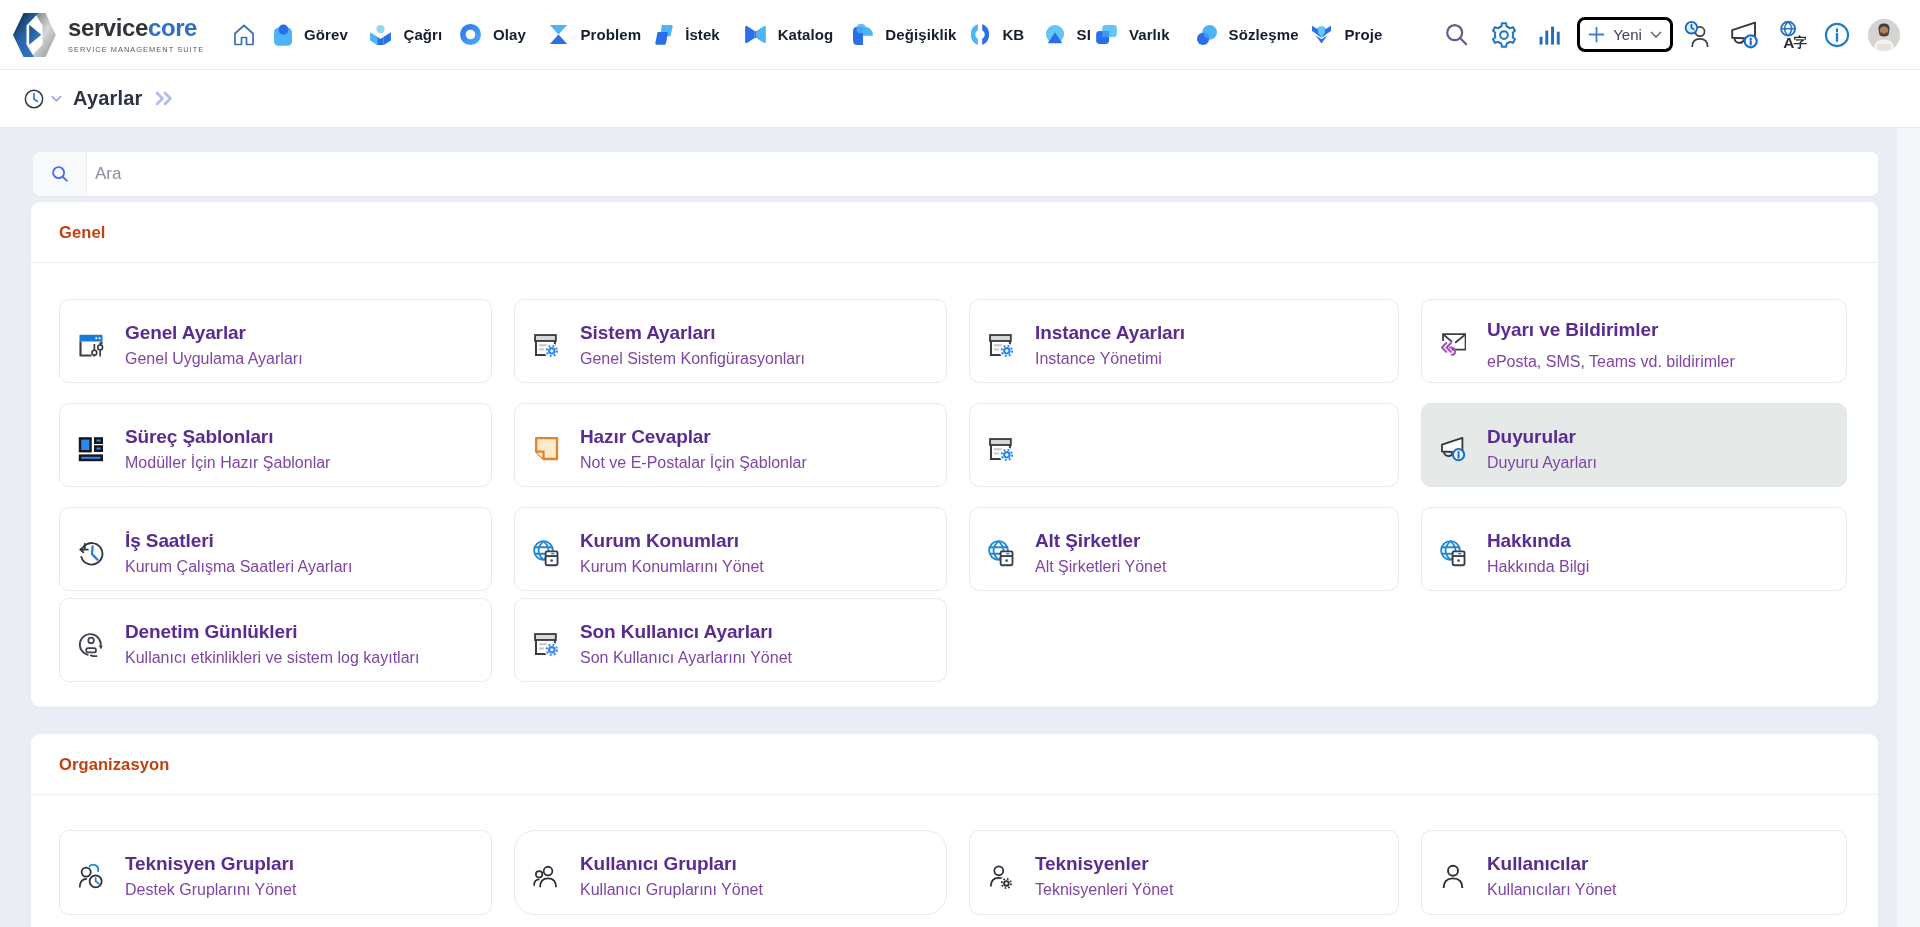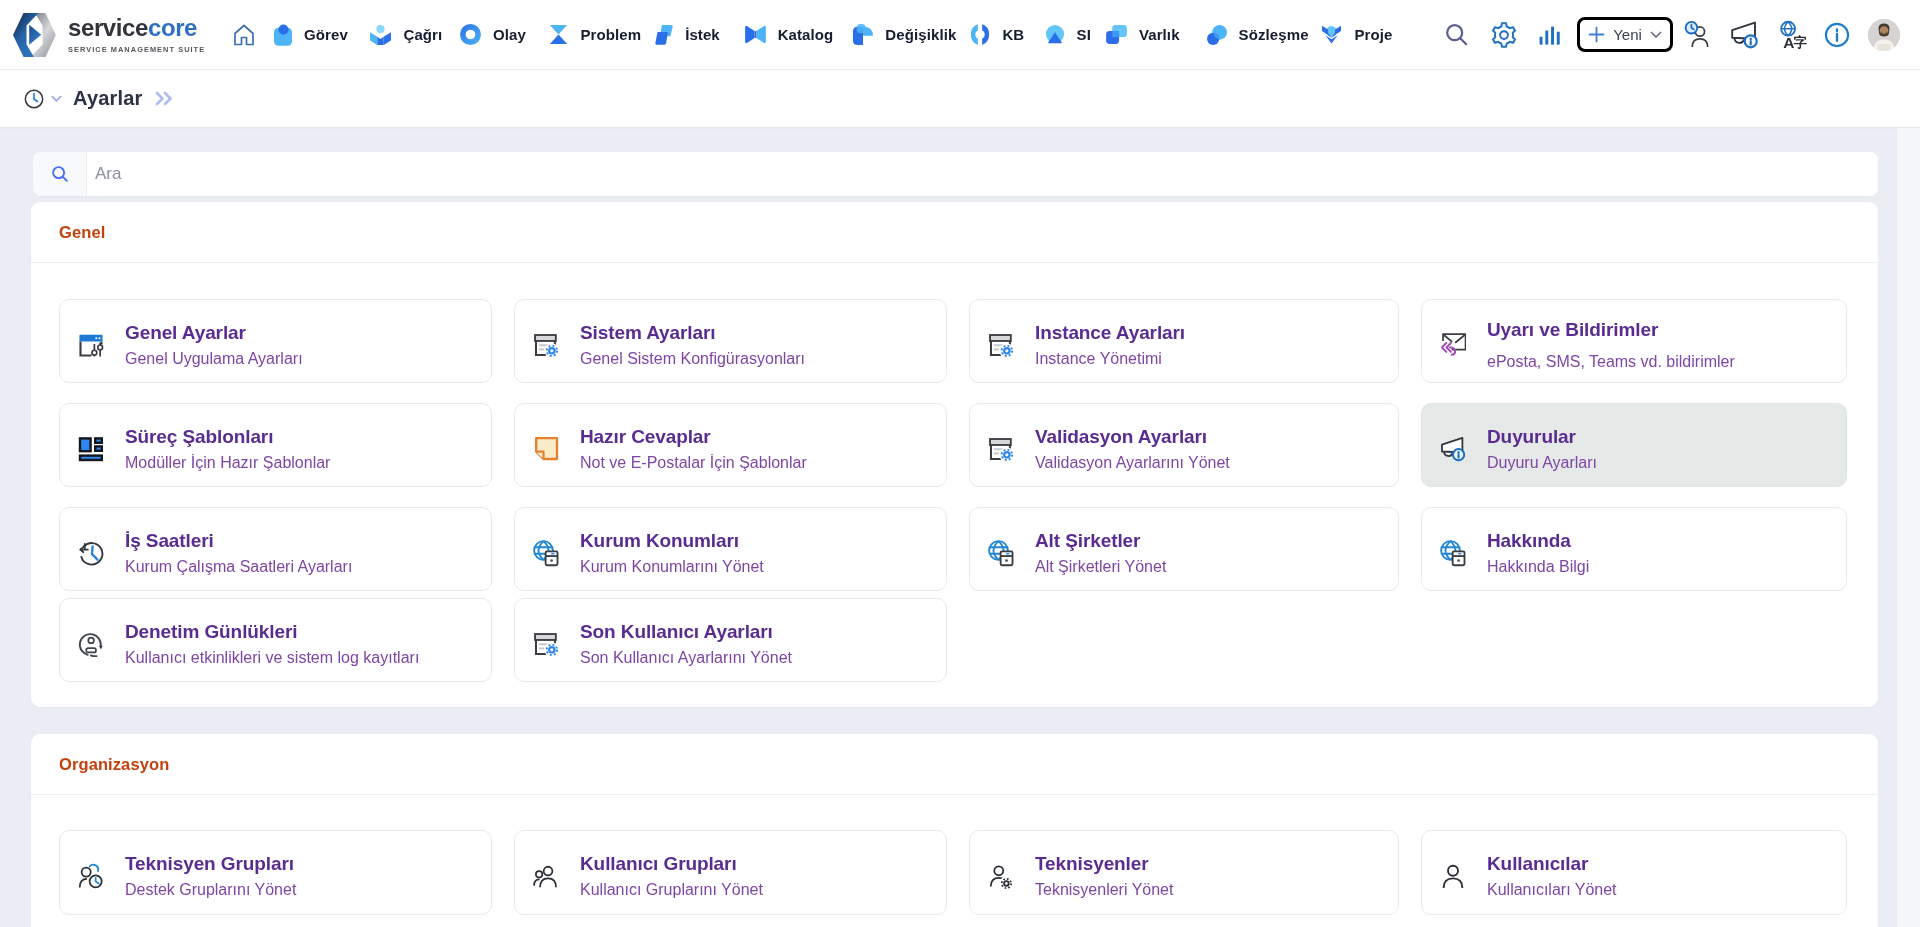--- a/index.html
+++ b/index.html
@@ -11,33 +11,33 @@
   color:#1a2233;
 }
 
 .navbar {
   height:70px; background:#fff; border-bottom:1px solid #e9eaf2;
   display:flex; align-items:center; padding:0 20px 0 12px;
 }
 .logo { display:flex; align-items:center; gap:11px; width:220px; flex:0 0 auto; }
 .logo-text .l1 { font-size:24px; font-weight:bold; letter-spacing:-0.4px; line-height:1; color:#33343b; }
 .logo-text .l1 b { color:#2d6fc2; }
-.logo-text .l2 { font-size:7.4px; color:#54565c; letter-spacing:1.05px; margin-top:5px; font-weight:bold; white-space:nowrap; }
+.logo-text .l2 { font-size:7.4px; color:#54565c; letter-spacing:1.05px; margin-top:5px; font-weight:normal; white-space:nowrap; }
 .nav-items { display:flex; align-items:center; flex:0 0 auto; }
 .nav-item { display:flex; align-items:center; gap:12px; font-size:15px; font-weight:bold; color:#161d2e; letter-spacing:.1px; }
 .nav-item.home { margin-right:18px; }
 .nav-items .nav-item:nth-child(2){margin-right:22.6px}
 .nav-items .nav-item:nth-child(3){margin-right:17.7px}
 .nav-items .nav-item:nth-child(4){margin-right:23.5px}
 .nav-items .nav-item:nth-child(5){margin-right:14px}
 .nav-items .nav-item:nth-child(6){margin-right:24.8px}
 .nav-items .nav-item:nth-child(7){margin-right:20px}
 .nav-items .nav-item:nth-child(8){margin-right:14px}
 .nav-items .nav-item:nth-child(9){margin-right:20.3px}
-.nav-items .nav-item:nth-child(10){margin-right:15px}
+.nav-items .nav-item:nth-child(10){margin-right:5px}
 .nav-items .nav-item:nth-child(11){margin-right:27px}
 .nav-items .nav-item:nth-child(12){margin-right:12.8px}
 .nav-item svg { display:block; }
 .nav-right { margin-left:auto; display:flex; align-items:center; }
 .icon-btn { display:flex; align-items:center; justify-content:center; }
 .yeni-btn {
   display:flex; align-items:center; gap:8px; border:3px solid #000000; border-radius:8px;
   height:35px; width:96px; justify-content:center; margin:0 0 0 5px; background:#fff; font-size:15px; color:#3a4154; font-family:inherit;
 }
 .avatar { width:32px; height:32px; border-radius:50%; background:#d8d8d8; overflow:hidden; margin-left:10px; flex:0 0 auto; }
@@ -384,24 +384,20 @@
                 <path d="M23.6 9.7 L23.6 14" stroke="#3a3e44" stroke-width="2.2"></path>
                 <path d="M6.3 14.3 L15.8 14.3" stroke="#c9c9cc" stroke-width="2.2"></path>
                 <path d="M6.3 18.8 L11.8 18.8" stroke="#c9c9cc" stroke-width="2.2"></path>
                 <circle cx="20.3" cy="20.3" r="8" fill="#fff"></circle>
                 <g stroke="#2e86f0" fill="none">
                   <circle cx="20.3" cy="20.3" r="2.9" stroke-width="2.4"></circle>
                   <circle cx="20.3" cy="20.3" r="5.6" stroke-width="2.1" stroke-dasharray="2.1 2.3"></circle>
                 </g>
               </svg>
             </div>
-          <div>
-              <div class="t-title">Validasyon Ayarları</div>
-              <div class="t-sub">Validasyon Ayarlarını Yönet</div>
-            </div>
         </div>
         <div class="tile sel">
           <div class="t-ico">
               <svg width="29" height="28" viewBox="0 0 29 28" fill="none">
                 <path d="M2.2 9.2 L25 1.6 L25 17.8 L2.2 16.8 Z" fill="#fff" stroke="#32373f" stroke-width="2" stroke-linejoin="round"></path>
                 <path d="M4.6 16.9 A4.8 4.8 0 0 0 14 18.4" stroke="#32373f" stroke-width="2"></path>
                 <circle cx="20.7" cy="20.3" r="6.3" fill="#eef1f1" stroke="#1b6fc4" stroke-width="2.3"></circle>
                 <path d="M20.7 17.4 L20.7 18.5 M20.7 20.3 L20.7 23.6" stroke="#1b6fc4" stroke-width="2.3" stroke-linecap="round"></path>
               </svg>
             </div>
@@ -533,21 +529,21 @@
                 <path d="M12.6 4.6 A5.3 5.3 0 0 1 21.6 9.6" stroke="#2186d3" stroke-width="2" stroke-linecap="round"></path>
                 <circle cx="19" cy="20.7" r="6.5" fill="#fff" stroke="#2b2f36" stroke-width="1.9"></circle>
                 <path d="M19 16.9 L19 20.7 L22.4 23.2" stroke="#2186d3" stroke-width="1.9" stroke-linecap="round"></path>
               </svg>
             </div>
           <div>
               <div class="t-title" style="font-size:19px;">Teknisyen Grupları</div>
               <div class="t-sub" style="font-size:16px;">Destek Gruplarını Yönet</div>
             </div>
         </div>
-        <div class="tile" style="height:85px;">
+        <div class="tile" style="height:85px;border-radius:21px;">
           <div class="t-ico">
               <svg width="28" height="29" viewBox="0 0 28 29" fill="none" stroke="#2b2f36">
                 <circle cx="16.2" cy="8.7" r="4.7" stroke-width="1.9"></circle>
                 <path d="M7.6 26 Q7.6 16.4 16.2 16.4 Q24.8 16.4 24.8 26" stroke-width="1.9"></path>
                 <circle cx="6.6" cy="12.2" r="3.5" stroke-width="1.8"></circle>
                 <path d="M1.2 24.4 Q1.2 17.6 7 17.6" stroke-width="1.8"></path>
               </svg>
             </div>
           <div>
               <div class="t-title" style="font-size:19px;">Kullanıcı Grupları</div>

